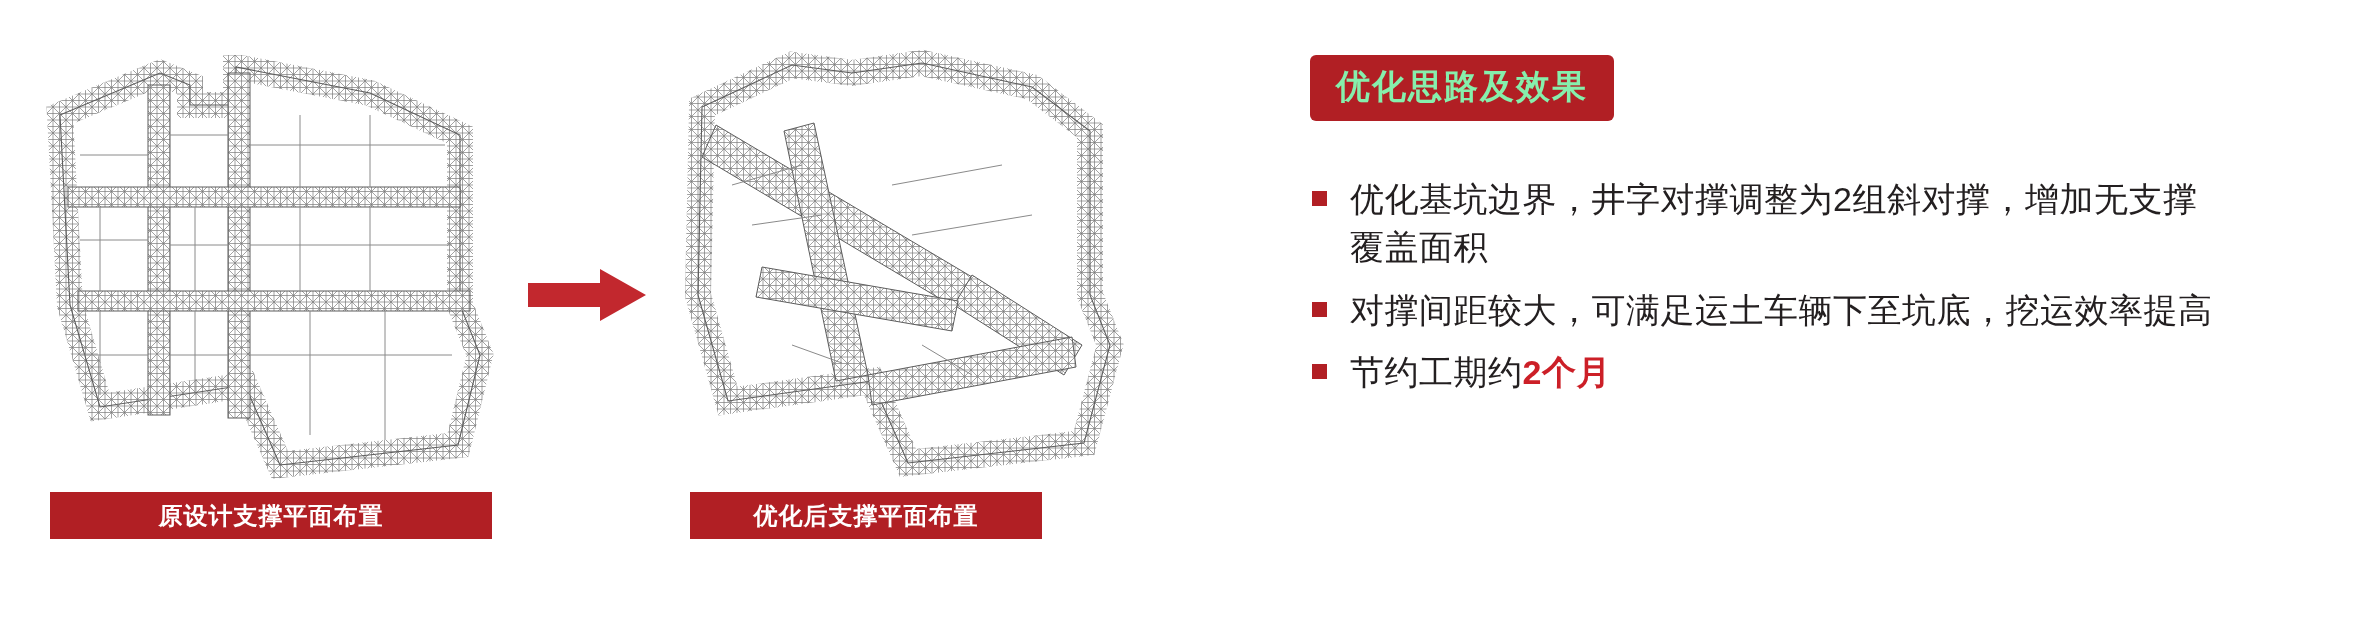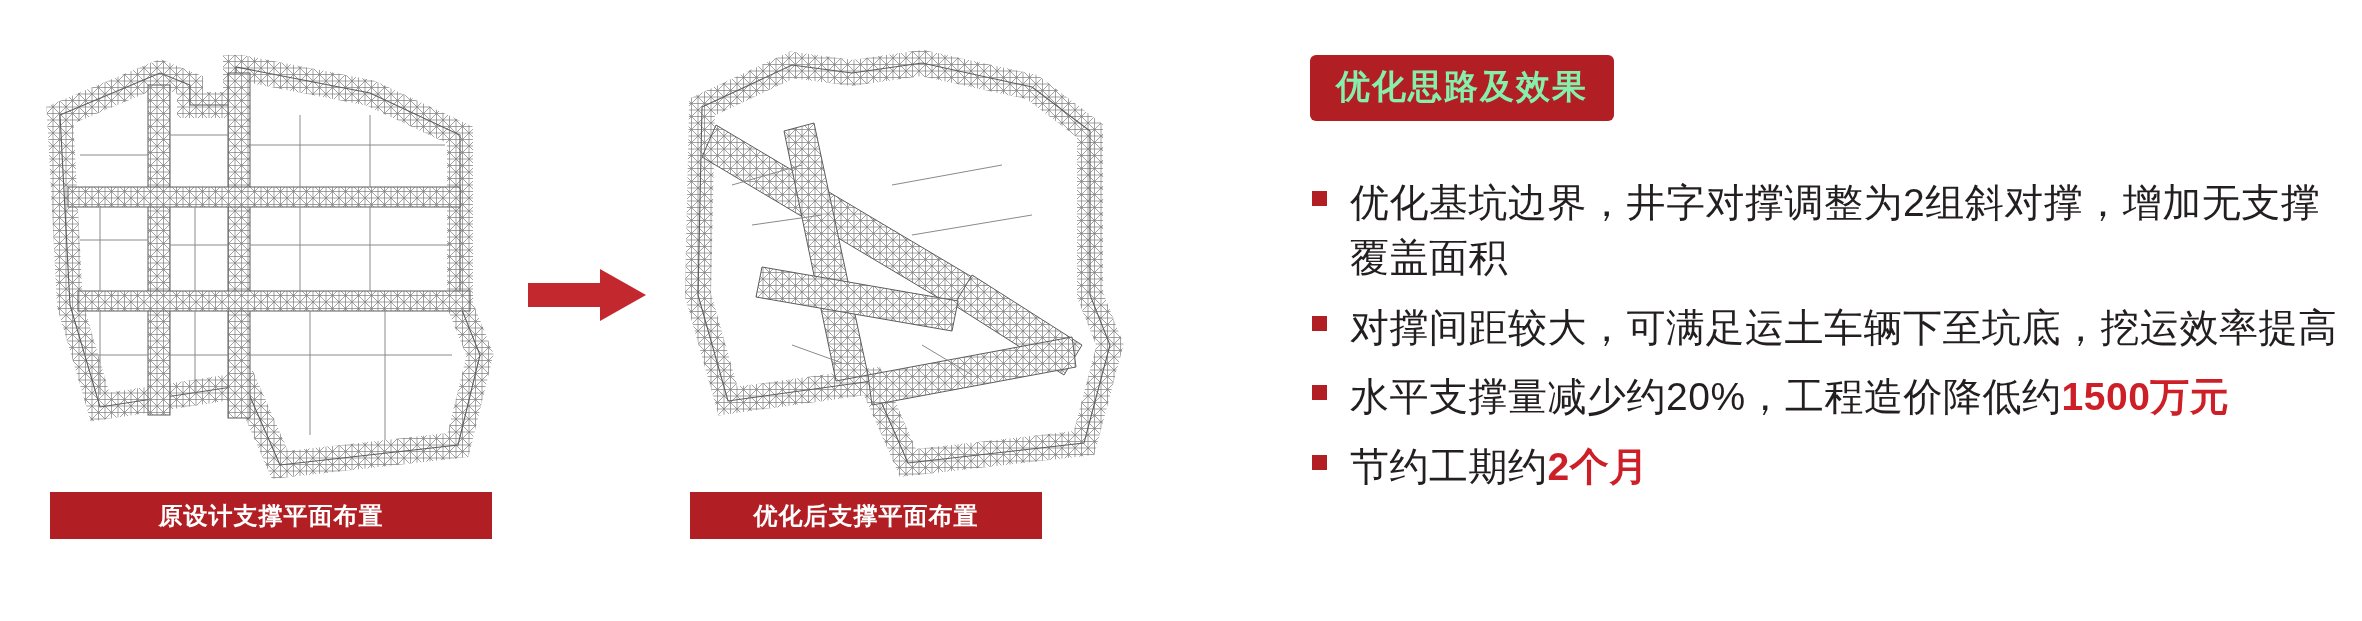--- a/index.html
+++ b/index.html
@@ -98,21 +98,21 @@
     top: 175px;
     width: 1040px;
     list-style: none;
     margin: 0;
     padding: 0;
   }
   #bullet-list li {
     position: relative;
     padding-left: 42px;
     margin-bottom: 14px;
-    font-size: 39px;
+    font-size: 34px;
     line-height: 1.42;
     color: #231f20;
     letter-spacing: 0.5px;
   }
   #bullet-list li .marker {
     position: absolute;
     left: 4px;
     top: 16px;
     width: 15px;
     height: 15px;
@@ -233,24 +233,20 @@
         <span class="marker"></span>
         <span class="bullet-line">优化基坑边界，井字对撑调整为2组斜对撑，增加无支撑</span>
         <span class="bullet-line">覆盖面积</span>
       </li>
 
       <li>
         <span class="marker"></span>
         <span class="bullet-line">对撑间距较大，可满足运土车辆下至坑底，挖运效率提高</span>
       </li>
 
-      <li>
-        <span class="marker"></span>
-        <span class="bullet-line"><span>水平支撑量减少约20%，工程造价降低约</span><span class="hl">1500万元</span></span>
-      </li>
 
       <li>
         <span class="marker"></span>
         <span class="bullet-line"><span>节约工期约</span><span class="hl">2个月</span></span>
       </li>
 
     </ul>
   </div>
 
 </div>

